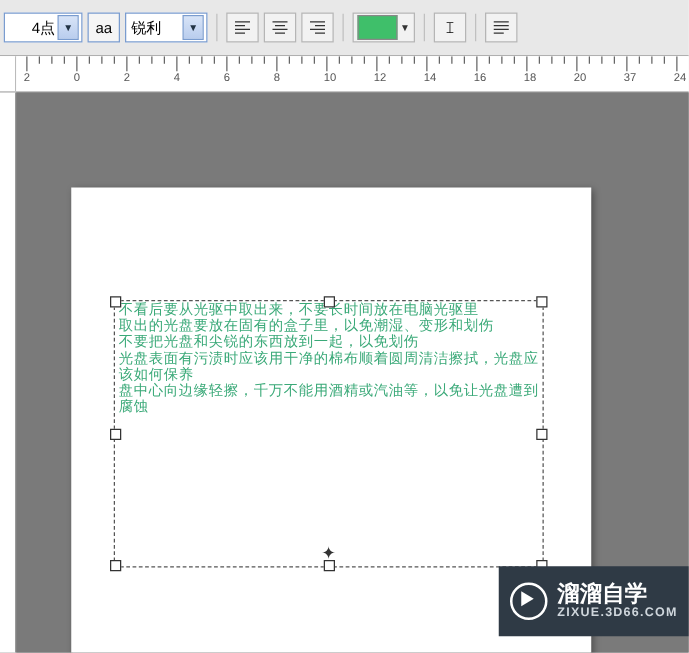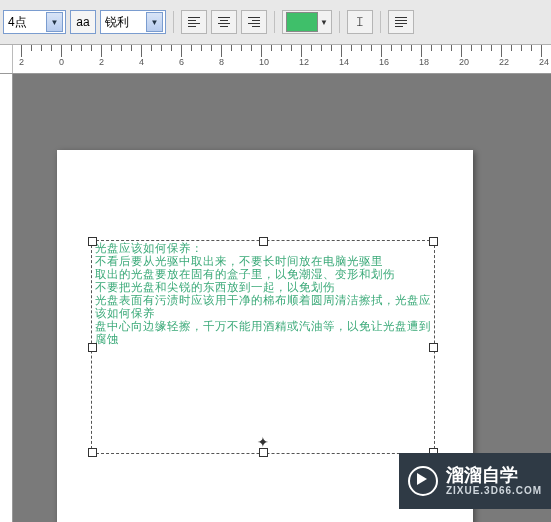--- a/index.html
+++ b/index.html
@@ -36,21 +36,21 @@
     width: 15px;
     height: 18px;
     background: linear-gradient(#d8e4f7,#b9cdee);
     border: 1px solid #7a9ccf;
     display: flex;
     align-items: center;
     justify-content: center;
     font-size: 8px;
     color: #234;
   }
-  .combo.font-size { width: 55px; justify-content: space-between;}
+  .combo.font-size { width: 55px; justify-content: flex-end;}
   .combo.aa-btn {
     width: 24px;
     justify-content: center;
     padding: 0;
     background: #f5f5f5;
   }
   .combo.sharp { width: 58px; justify-content: space-between; }
   .sep {
     width: 1px; height: 22px; background: #c0c0c0; margin: 0 3px;
   }
@@ -340,38 +340,37 @@
       <div class="num" style="left: 408px;">18</div>
       <div class="tick minor" style="left: 418px;"></div>
       <div class="tick minor" style="left: 428px;"></div>
       <div class="tick minor" style="left: 438px;"></div>
       <div class="tick major" style="left: 448px;"></div>
       <div class="num" style="left: 448px;">20</div>
       <div class="tick minor" style="left: 458px;"></div>
       <div class="tick minor" style="left: 468px;"></div>
       <div class="tick minor" style="left: 478px;"></div>
       <div class="tick major" style="left: 488px;"></div>
-      <div class="num" style="left: 488px;">22</div>
+      <div class="num" style="left: 488px;">37</div>
       <div class="tick minor" style="left: 498px;"></div>
       <div class="tick minor" style="left: 508px;"></div>
       <div class="tick minor" style="left: 518px;"></div>
       <div class="tick major" style="left: 528px;"></div>
       <div class="num" style="left: 528px;">24</div>
     </div>
 </div>
 
 <div class="workspace">
   <div class="vstrip"></div>
   <div class="canvas-area">
 
     <div class="page">
 
       <div class="textbox">
         <div class="body-text" id="bodyText">
-            <p>光盘应该如何保养：</p>
             <p>不看后要从光驱中取出来，不要长时间放在电脑光驱里</p>
             <p>取出的光盘要放在固有的盒子里，以免潮湿、变形和划伤</p>
             <p>不要把光盘和尖锐的东西放到一起，以免划伤</p>
             <p>光盘表面有污渍时应该用干净的棉布顺着圆周清洁擦拭，光盘应该如何保养</p>
             <p>盘中心向边缘轻擦，千万不能用酒精或汽油等，以免让光盘遭到腐蚀</p>
           </div>
 
         <div class="handle h-tl"></div>
         <div class="handle h-tm"></div>
         <div class="handle h-tr"></div>

